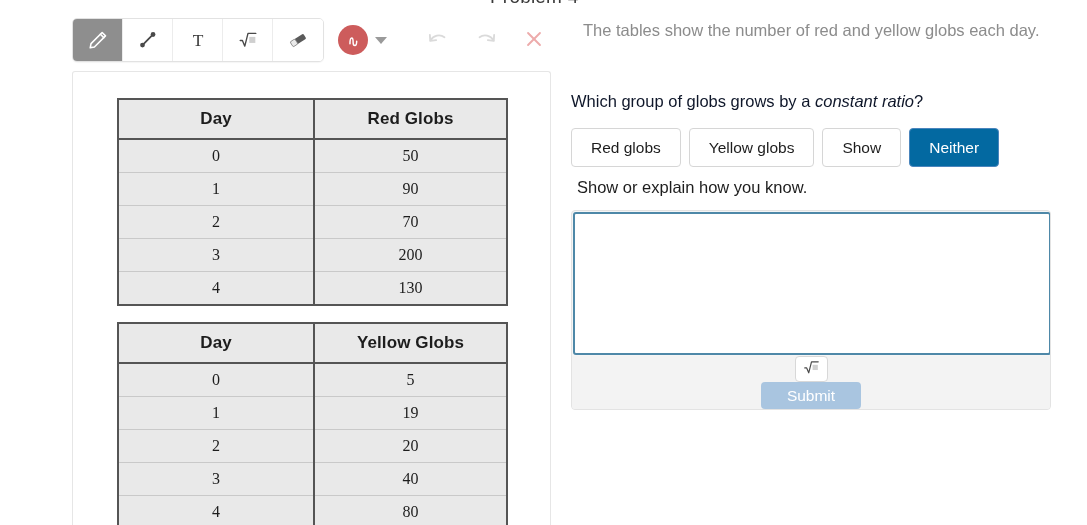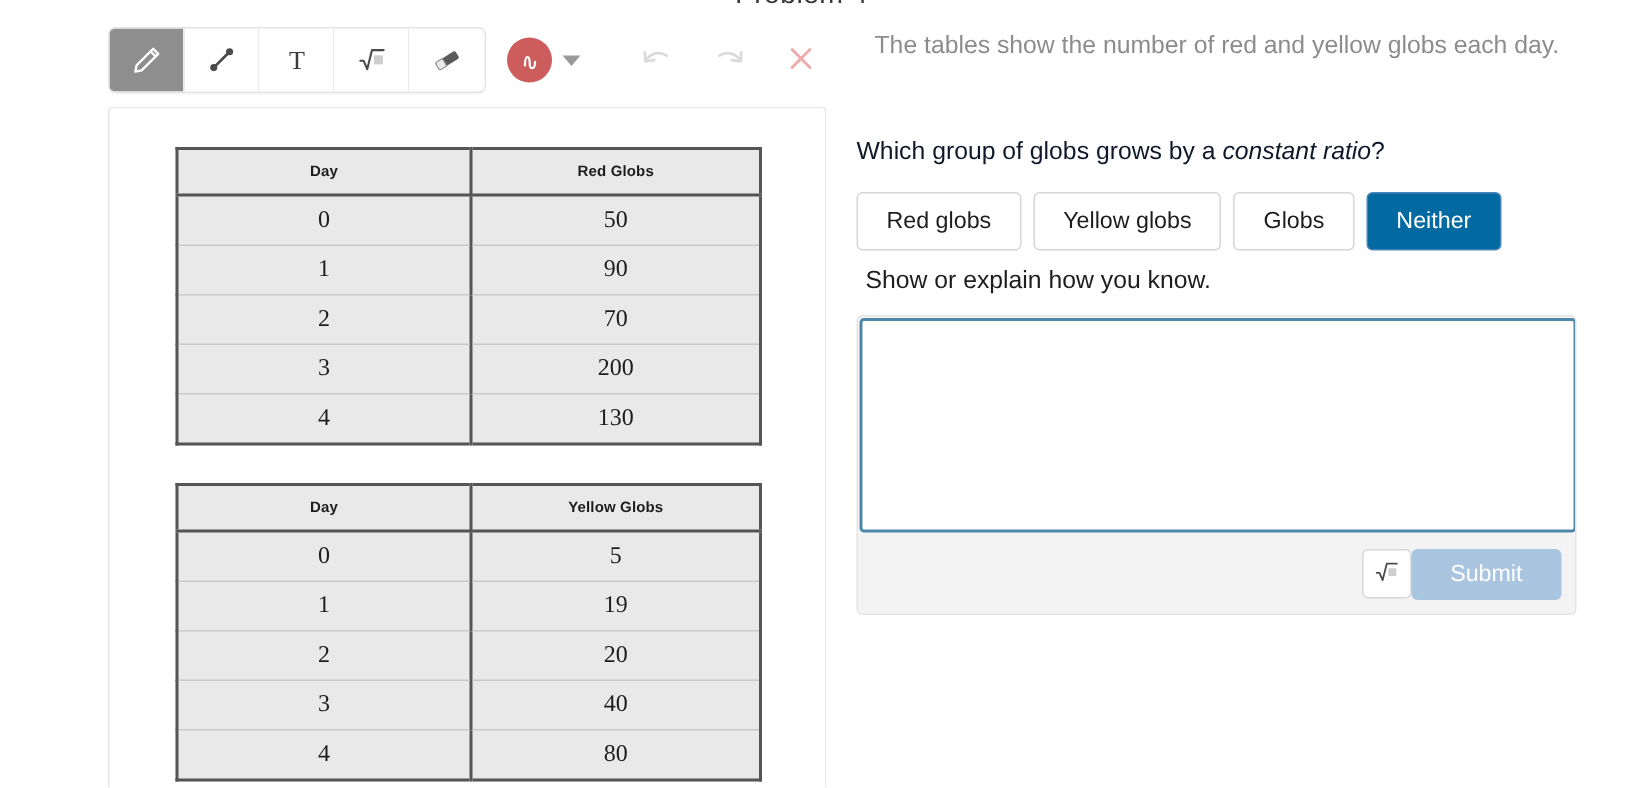--- a/index.html
+++ b/index.html
@@ -117,21 +117,21 @@
     border-collapse: collapse;
     border: 2px solid #555555;
     background: #e9e9e9;
     table-layout: fixed;
   }
   .glob-table.t1 { left: 44px; top: 26px; }
   .glob-table.t2 { left: 44px; top: 250px; }
 
   .glob-table th {
     font-family: "Liberation Sans", sans-serif;
-    font-size: 10px;
+    font-size: 17px;
     font-weight: bold;
     color: #1d1d1d;
     padding: 9px 0 9px 0;
     text-align: center;
     background: #e9e9e9;
     border-bottom: 2px solid #555555;
     letter-spacing: .1px;
   }
   .glob-table td {
     font-family: "Liberation Serif", serif;
@@ -227,20 +227,21 @@
     outline: none;
     line-height: 20px;
   }
   .answer-actions {
     height: 53px;
     background: #f3f3f3;
     display: flex;
     align-items: center;
     justify-content: flex-end;
     padding: 0 9px 0 9px;
+    flex-direction: column;
   }
   .math-btn {
     width: 33px; height: 33px;
     display: flex; align-items: center; justify-content: center;
     background: #ffffff;
     border: 1px solid #d8d8d8;
     border-radius: 4px;
     cursor: pointer;
     padding: 0;
   }
@@ -423,21 +424,21 @@
 
   <div class="right-pane">
 
     <div class="prompt-text">The tables show the number of red and yellow globs each day.</div>
 
     <div class="question-text"><span>Which group of globs grows by a </span><em>constant ratio</em><span>?</span></div>
 
     <div class="choice-row">
       <button class="choice-btn">Red globs</button>
       <button class="choice-btn">Yellow globs</button>
-      <button class="choice-btn">Globs</button>
+      <button class="choice-btn">Show</button>
       <button class="choice-btn selected">Neither</button>
     </div>
 
     <div class="explain-label">Show or explain how you know.</div>
 
     <div class="answer-box">
       <textarea class="answer-input" autofocus="" placeholder="" style=""></textarea>
       <div class="answer-actions">
         <button class="math-btn">
           <span>

